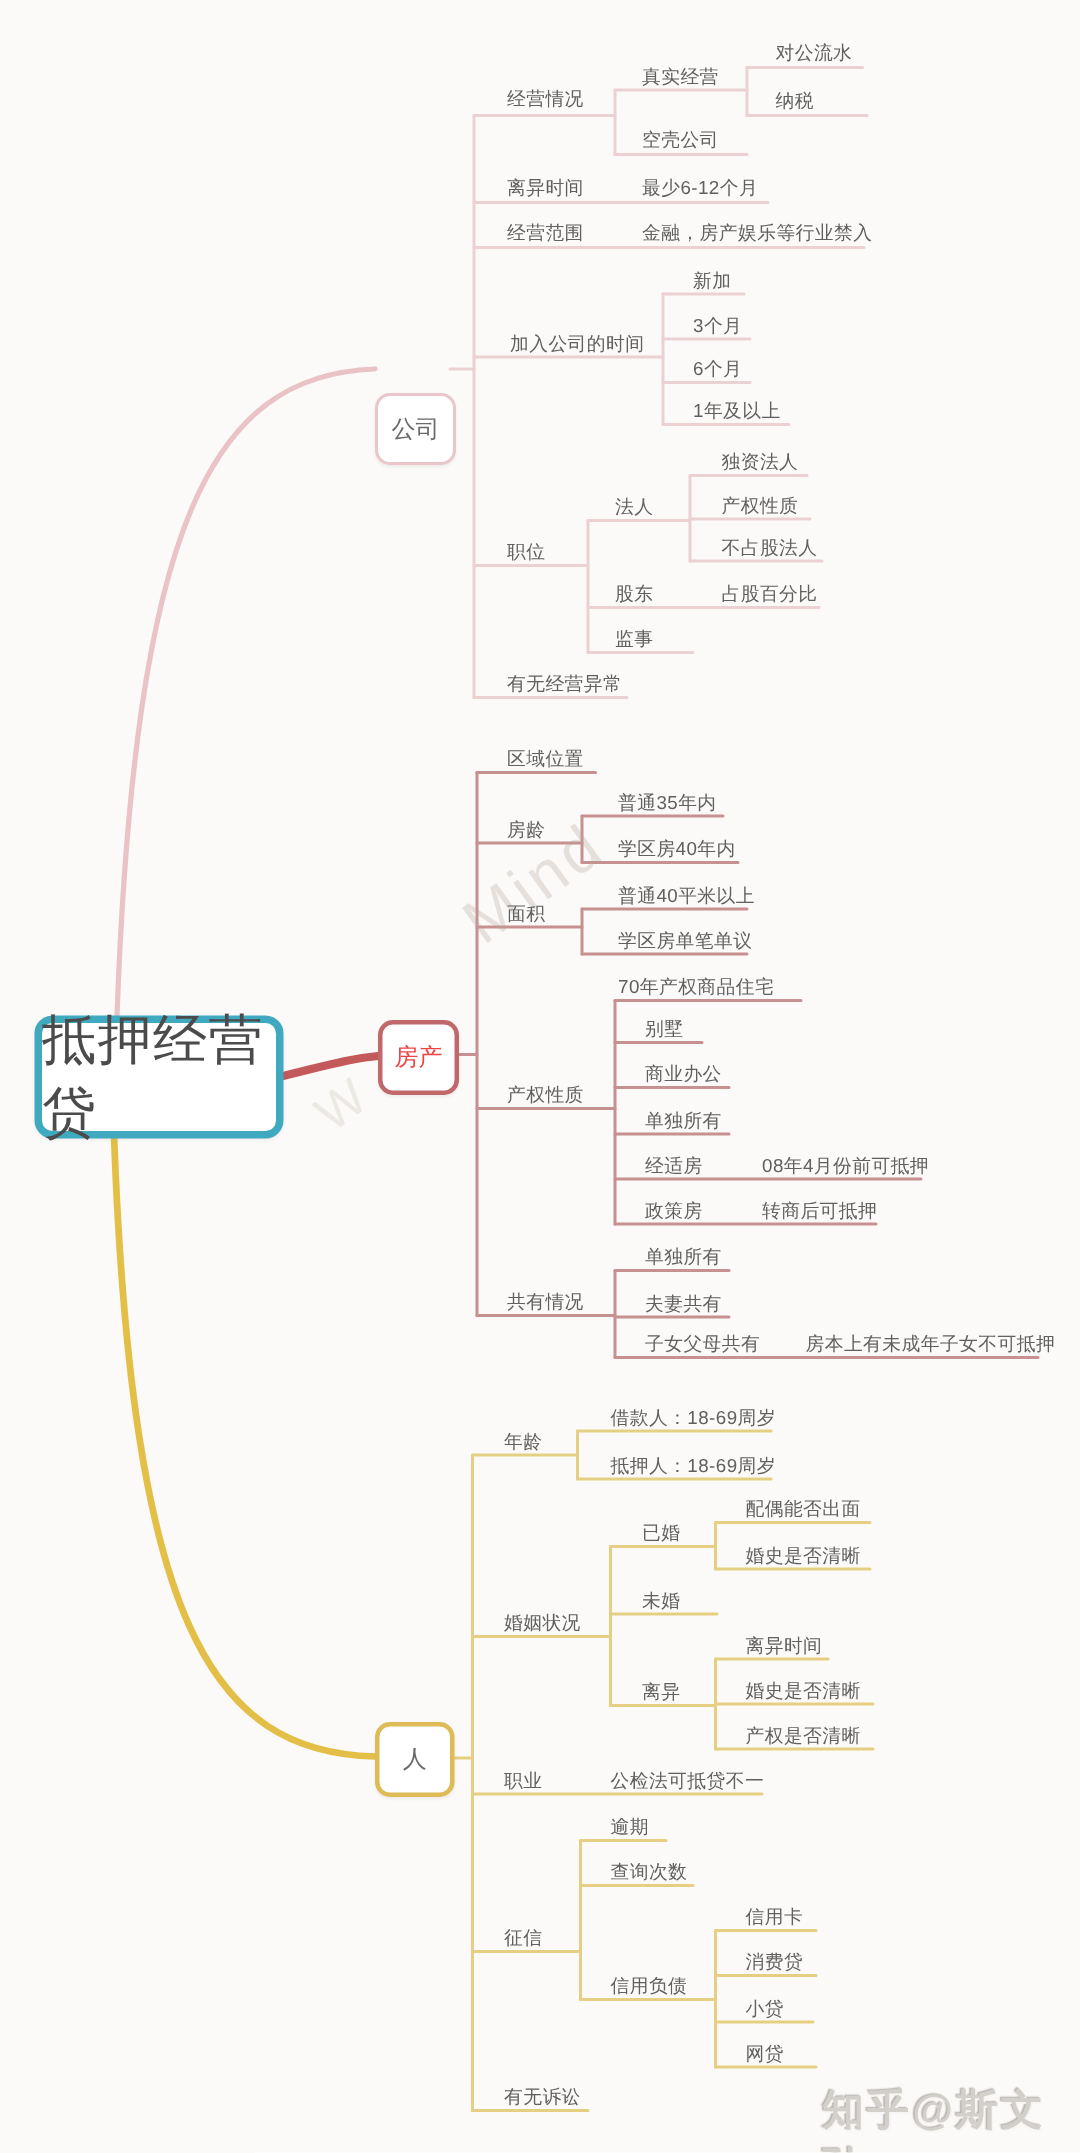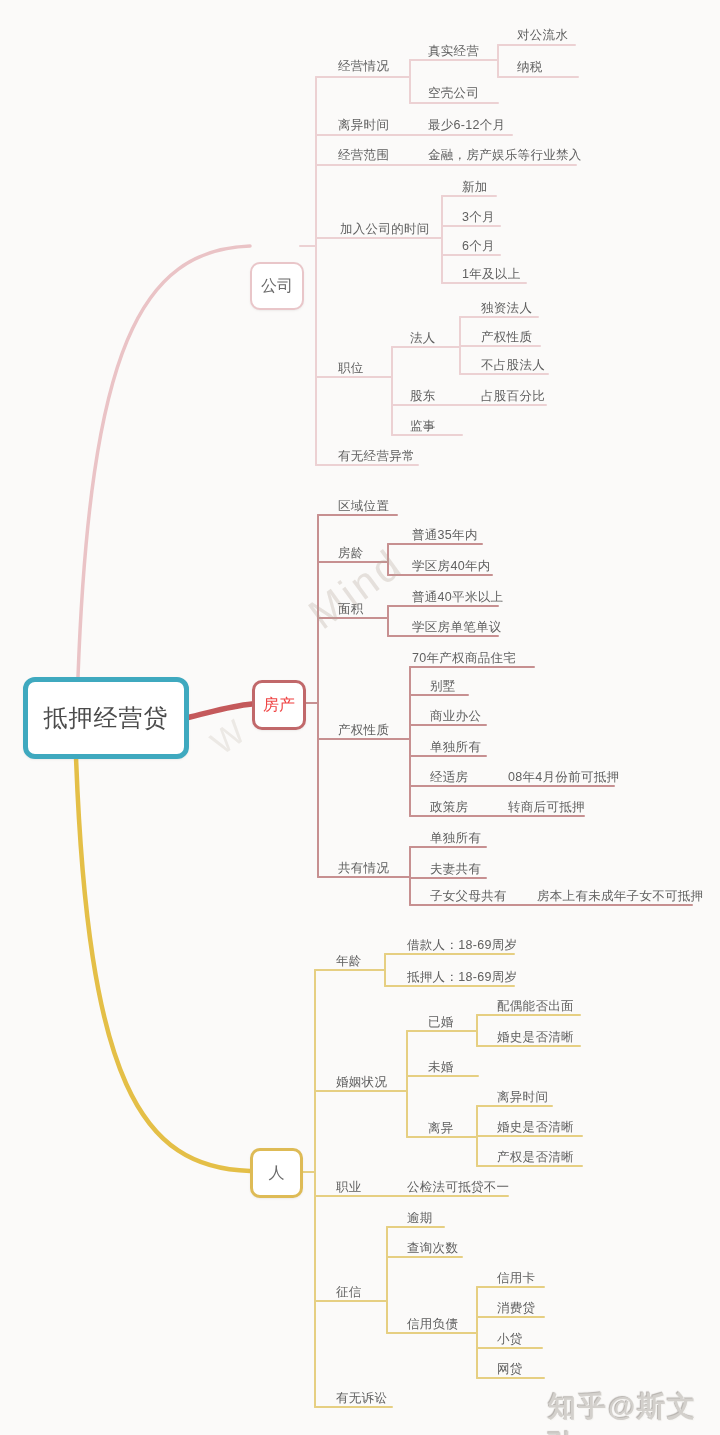--- a/index.html
+++ b/index.html
@@ -15,21 +15,21 @@
     white-space:nowrap;letter-spacing:.3px;
   }
   .node{
     position:absolute;background:#ffffff;border-radius:10px;
     display:flex;align-items:center;justify-content:center;
     color:#5a5a5a;box-shadow:0 1px 2px rgba(120,110,110,.10);
   }
   .node-root{
     left:23px;top:677px;width:156px;height:72px;
     border:5px solid #3fa9bf;border-radius:12px;
-    font-size:24px;color:#4b4b4b;letter-spacing:1px;
+    font-size:36px;color:#4b4b4b;letter-spacing:1px;
   }
   .node-company{
     left:250px;top:222px;width:50px;height:44px;
     border:2.5px solid #e9c6c9;font-size:16px;color:#6a6a6a;margin-top:40px;
   }
   .node-property{
     left:252px;top:680px;width:48px;height:44px;
     border:3px solid #c1686a;font-size:16px;color:#ef4444;
   }
   .node-person{

